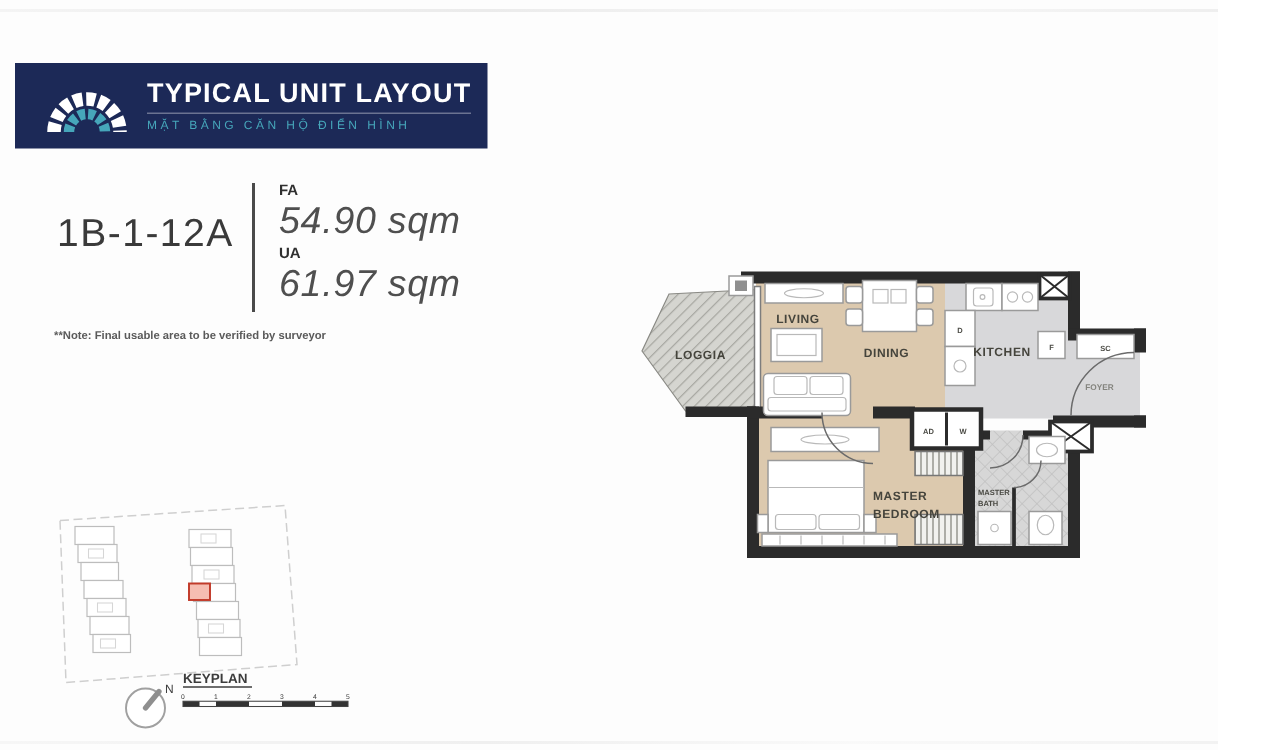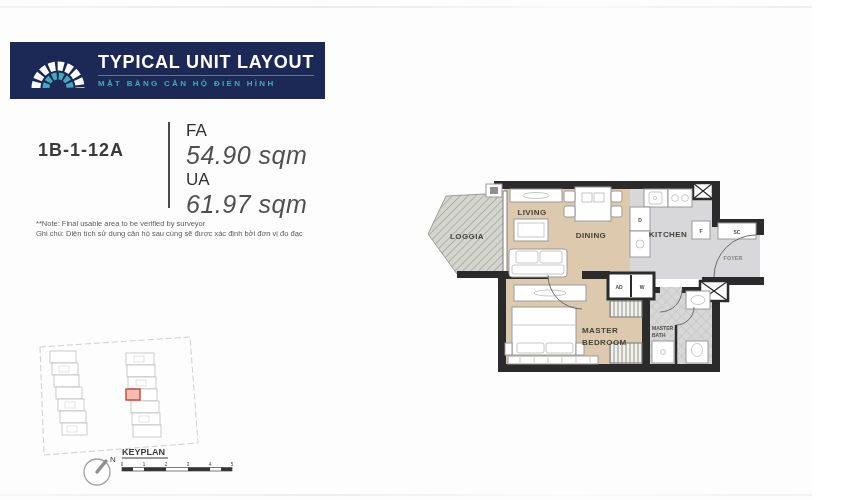--- a/index.html
+++ b/index.html
@@ -10,30 +10,30 @@
   .smudge.top{top:6px;opacity:.9}
   .smudge.bottom{top:494px;opacity:.7}
 
   
   .banner{position:absolute;left:10px;top:42px;width:315px;height:57px;
           background:var(--navy,#1c2957);display:flex;align-items:center;}
   .banner .logo{margin-left:20px;flex:0 0 auto;}
   .banner .txt{margin-left:12px;}
   .banner .title{color:#ffffff;font-weight:bold;font-size:18px;letter-spacing:.8px;line-height:1;}
   .banner .subtitle{color:var(--teal,#46a6ba);font-size:8px;letter-spacing:2.3px;margin-top:4px;
-                    padding-top:3px;border-top:1px solid rgba(255,255,255,.35);font-weight:bold;}
+                    padding-top:3px;border-top:1px solid rgba(255,255,255,.35);font-weight:normal;}
 
   
   .unitrow{position:absolute;left:38px;top:120px;display:flex;}
-  .unitcode{font-size:18px;font-weight:bold;color:#3a3a3a;letter-spacing:1px;padding-top:20px;width:128px;}
+  .unitcode{font-size:26px;font-weight:normal;color:#3a3a3a;letter-spacing:1px;padding-top:20px;width:128px;}
   .vdivider{width:2px;height:86px;background:#4a4a4a;margin:2px 16px 0 2px;}
   .areas{padding-top:2px;}
-  .arealabel{font-size:17px;font-weight:normal;color:#2f2f2f;line-height:1.1;}
+  .arealabel{font-size:10px;font-weight:bold;color:#2f2f2f;line-height:1.1;}
   .areavalue{font-size:25px;color:#4f4f4f;letter-spacing:.5px;line-height:1.15;margin-bottom:2px;font-style:italic;}
-  .notes{position:absolute;left:36px;top:219px;font-size:7.5px;color:#5a5a5a;line-height:1.3;}
+  .notes{position:absolute;left:36px;top:219px;font-size:7.5px;color:#5a5a5a;line-height:1.3;font-weight:bold;}
 
   
   .wall{fill:var(--wall,#2b2b2b);}
   .wood{fill:var(--wood,#dcc9ae);}
   .grayfloor{fill:var(--grayfloor,#d8d8da);}
   .furn{fill:#ffffff;stroke:#9a9a9a;stroke-width:1;}
   .furn-detail{fill:none;stroke:#b9b9b9;stroke-width:.8;}
   .arc{fill:none;stroke:#6b6b6b;stroke-width:1;}
   .roomlabel{font-family:"Liberation Sans",sans-serif;font-size:8px;font-weight:bold;
              fill:#45443c;letter-spacing:.4px;}
@@ -68,21 +68,20 @@
     <div class="areas">
       <div class="arealabel">FA</div>
       <div class="areavalue">54.90 sqm</div>
       <div class="arealabel">UA</div>
       <div class="areavalue">61.97 sqm</div>
     </div>
   </div>
 
   <div class="notes">
     <div>**Note: Final usable area to be verified by surveyor</div>
-    <div>Ghi chú: Diện tích sử dụng căn hộ sau cùng sẽ được xác định bởi đơn vị đo đạc</div>
   </div>
 
   <svg style="position:absolute;left:424px;top:177px;" width="340" height="205" viewBox="0 0 340 205">
     <defs>
       <pattern id="hatchLoggia" patternUnits="userSpaceOnUse" width="5.5" height="5.5" patternTransform="rotate(45)">
         <rect width="5.5" height="5.5" fill="#d5d5d0"></rect>
         <line x1="0" y1="0" x2="0" y2="5.5" stroke="#a6a6a0" stroke-width="1.6"></line>
       </pattern>
       <pattern id="hatchBath" patternUnits="userSpaceOnUse" width="7" height="7" patternTransform="rotate(45)">
         <rect width="7" height="7" fill="#d7d7d7"></rect>

